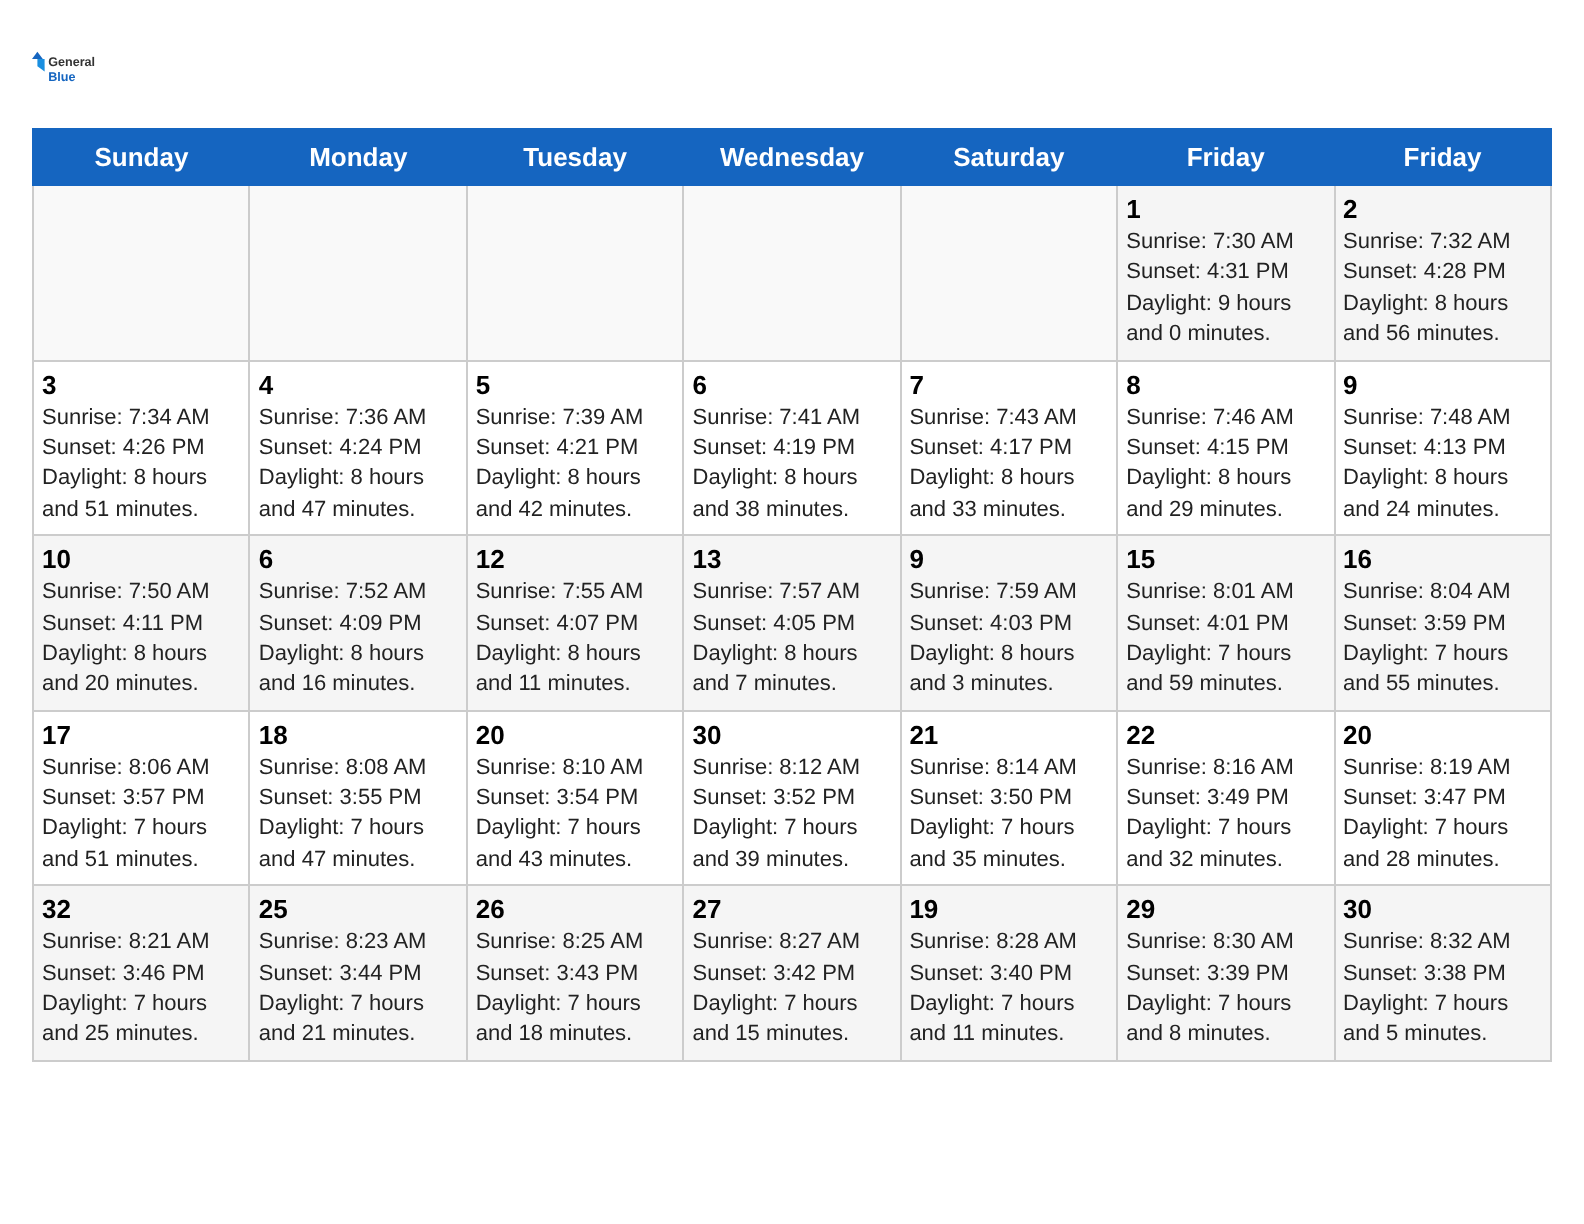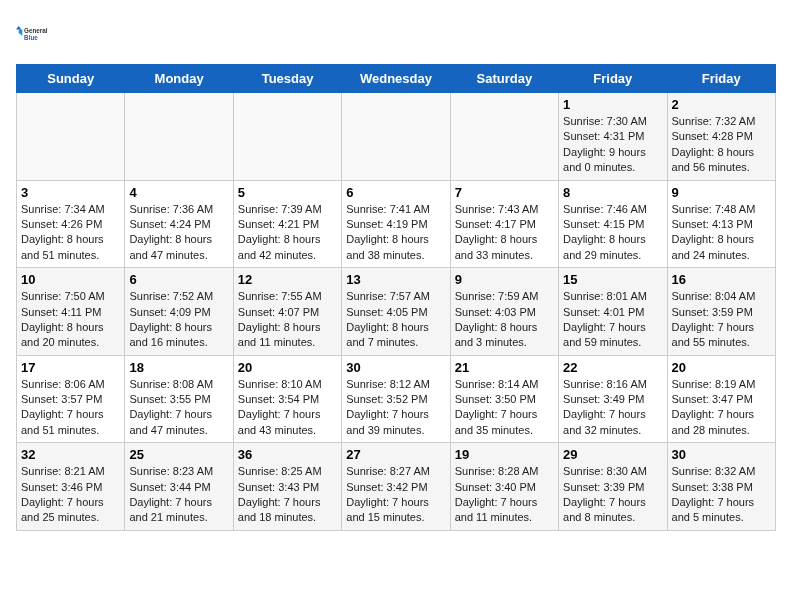--- a/index.html
+++ b/index.html
@@ -219,21 +219,21 @@
       <tr>
         <td>
           <span class="day-num">32</span>
           <div class="day-info">Sunrise: 8:21 AM<br>Sunset: 3:46 PM<br>Daylight: 7 hours and 25 minutes.</div>
         </td>
         <td>
           <span class="day-num">25</span>
           <div class="day-info">Sunrise: 8:23 AM<br>Sunset: 3:44 PM<br>Daylight: 7 hours and 21 minutes.</div>
         </td>
         <td>
-          <span class="day-num">36</span>
+          <span class="day-num">26</span>
           <div class="day-info">Sunrise: 8:25 AM<br>Sunset: 3:43 PM<br>Daylight: 7 hours and 18 minutes.</div>
         </td>
         <td>
           <span class="day-num">27</span>
           <div class="day-info">Sunrise: 8:27 AM<br>Sunset: 3:42 PM<br>Daylight: 7 hours and 15 minutes.</div>
         </td>
         <td>
           <span class="day-num">19</span>
           <div class="day-info">Sunrise: 8:28 AM<br>Sunset: 3:40 PM<br>Daylight: 7 hours and 11 minutes.</div>
         </td>

